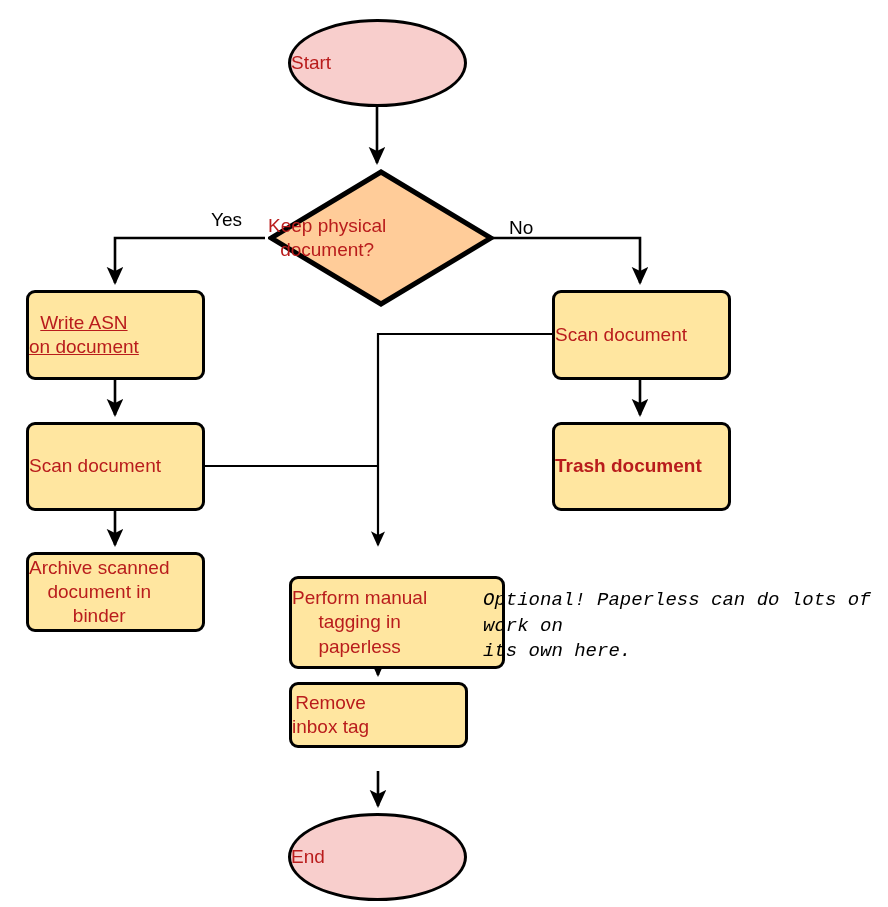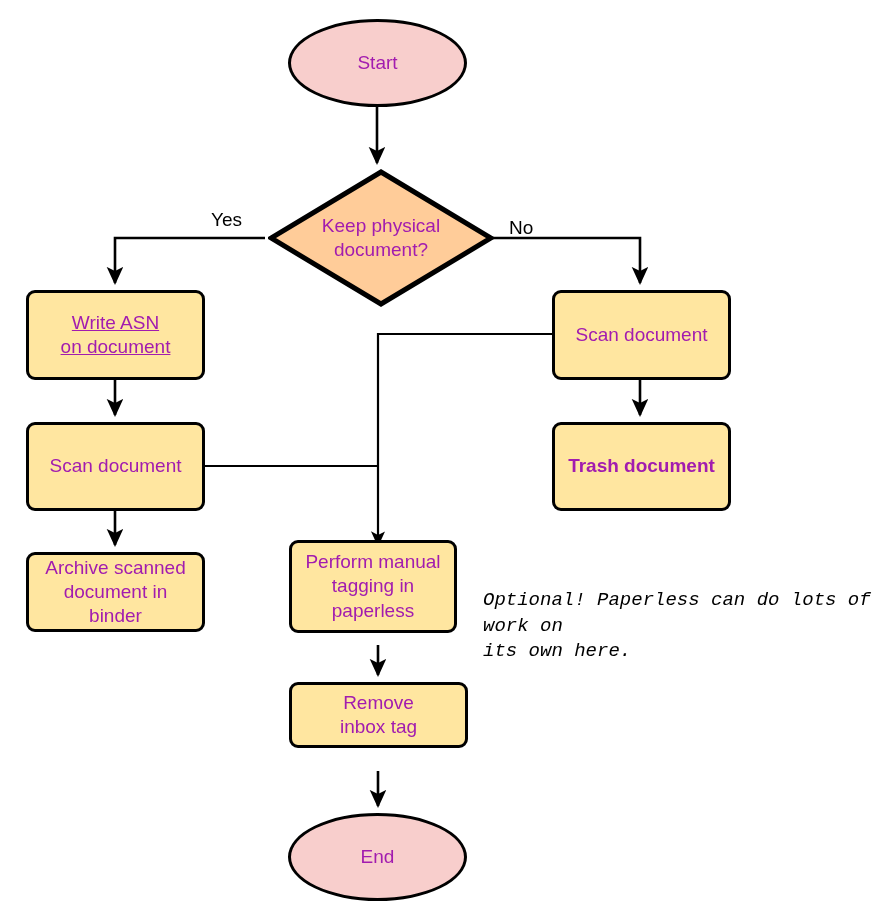--- a/index.html
+++ b/index.html
@@ -25,23 +25,22 @@
     left: 0;
     top: 0;
     width: 888px;
     height: 907px;
   }
   .node {
     position: absolute;
     box-sizing: border-box;
     display: flex;
     align-items: center;
-    justify-content: center;
     text-align: center;
-    color: #a21caf;
+    color: #b91c1c;
     font-size: 19px;
     line-height: 1.28;
     white-space: pre-line;
     z-index: 2;
   }
   .node.terminator {
     border: 3px solid #000000;
     border-radius: 50%;
     background: #f8cecc;
   }
@@ -148,21 +147,21 @@
   </div>
 
   <div class="node process" style="left:552px; top:290px; width:179px; height:90px;">
     <span>Scan document</span>
   </div>
 
   <div class="node process" style="left:552px; top:422px; width:179px; height:89px;font-weight:bold;">
     <span>Trash document</span>
   </div>
 
-  <div class="node process" style="left:289px; top:540px; width:168px; height:93px;">
+  <div class="node process" style="left:289px; top:576px; width:216px; height:93px;">
     <span>Perform manual
 tagging in
 paperless</span>
   </div>
 
   <div class="node process" style="left:289px; top:682px; width:179px; height:66px;">
     <span>Remove
 inbox tag</span>
   </div>
 

